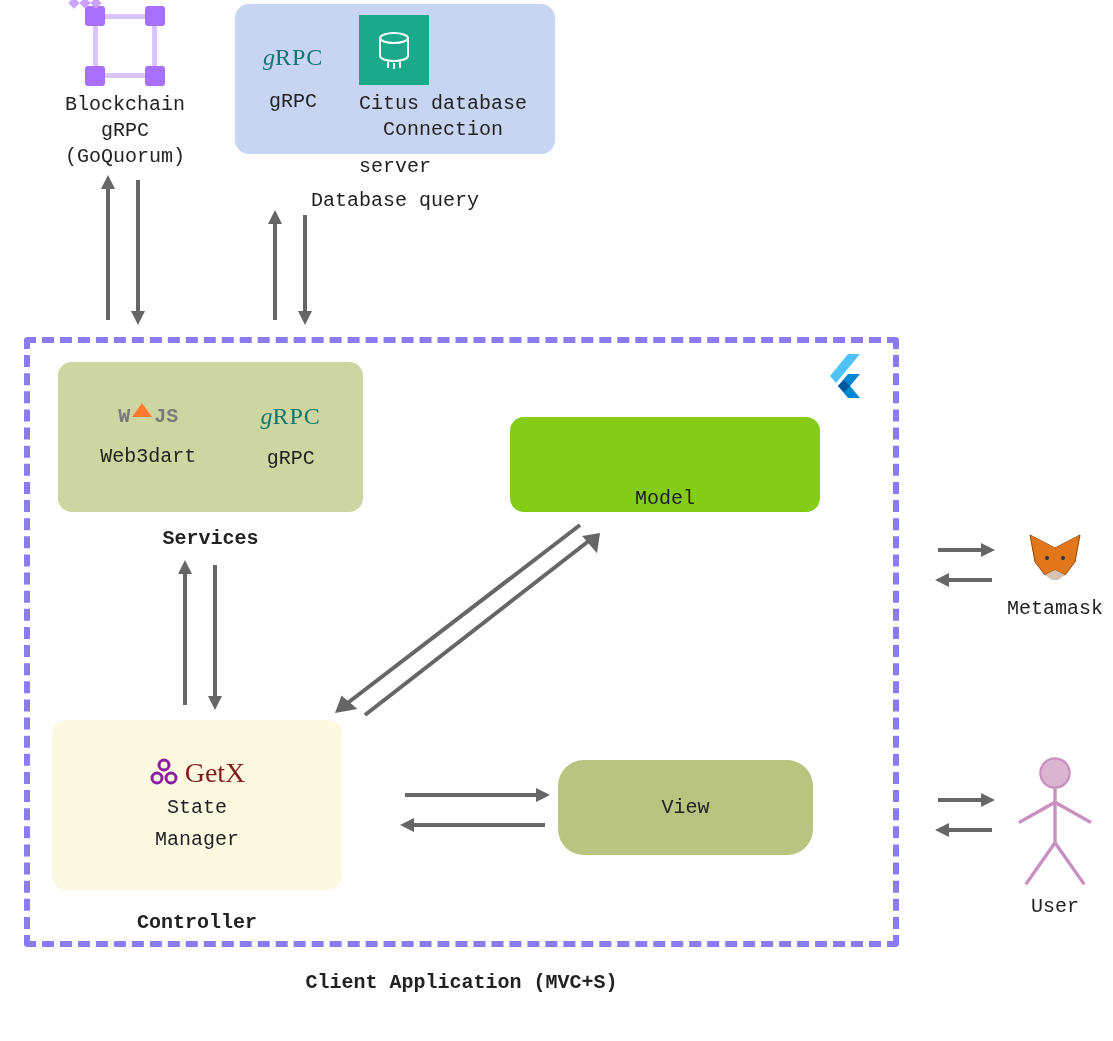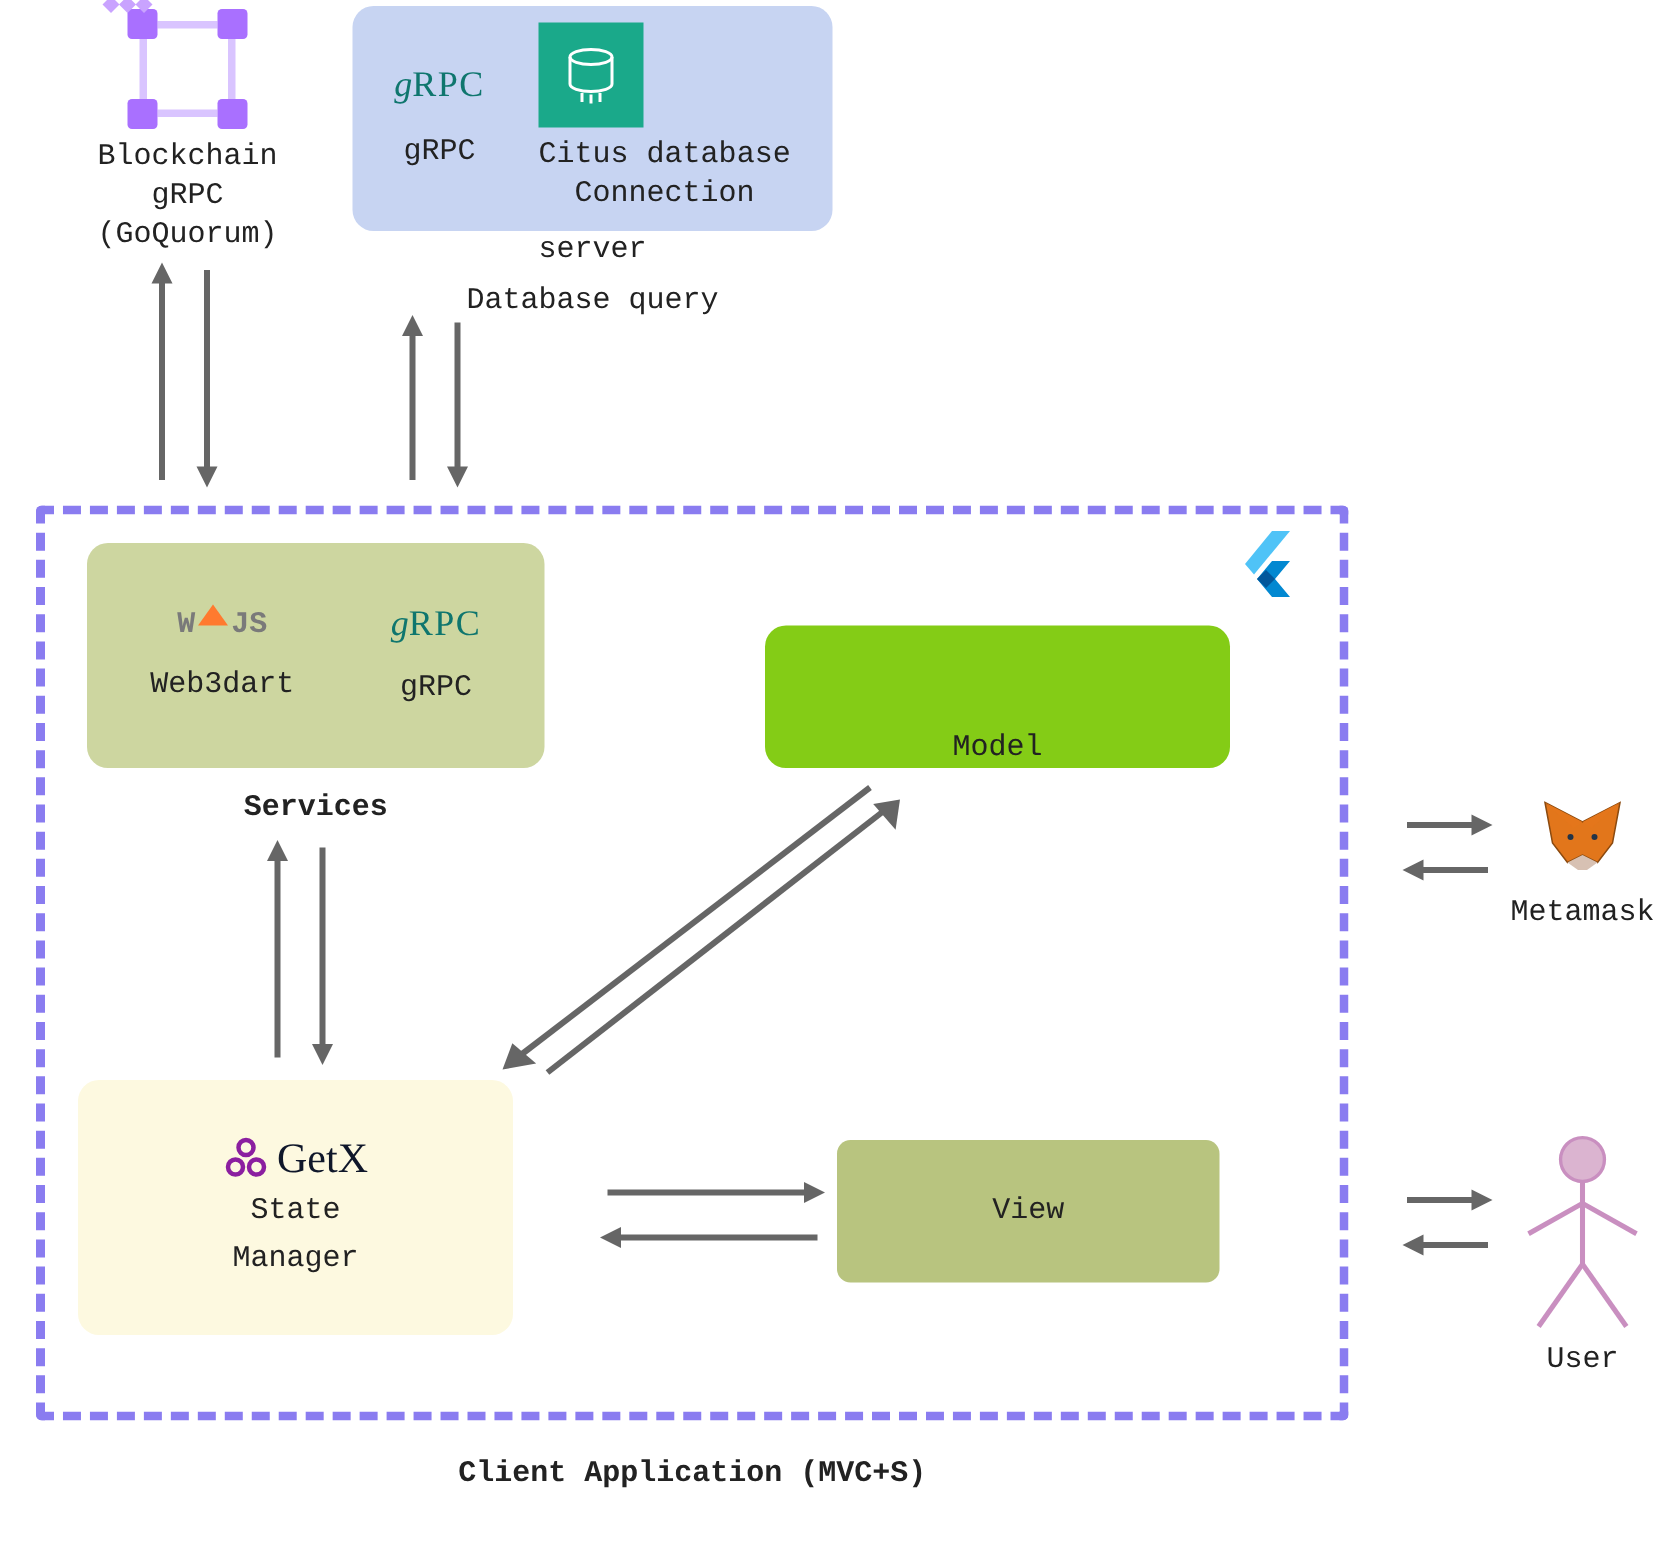--- a/index.html
+++ b/index.html
@@ -93,32 +93,32 @@
 
 .model-box{
   background:#84cc16;
   width:310px;height:95px;
   border-radius:14px;
   display:flex;align-items:center;justify-content:flex-end;
 }
 .view-box{
   background:#b8c47f;
   width:255px;height:95px;
-  border-radius:9px;
+  border-radius:26px;
   display:flex;align-items:center;justify-content:center;
 }
 .controller-box{
   background:#fdf9e0;
   width:290px;height:170px;
   border-radius:14px;
   display:flex;flex-direction:column;align-items:center;justify-content:center;
   gap:6px;
 }
 .getx{display:flex;align-items:center;gap:6px;}
-.getx-text{font-family:Georgia,serif;font-size:28px;color:#0f172a;}
+.getx-text{font-family:Georgia,serif;font-size:28px;color:#7f1d1d;}
 
 .flutter-icon{position:absolute;}
 .flutter-icon svg{width:48px;height:48px;}
 
 .metamask-icon{width:60px;height:55px;}
 
 .bold{font-weight:bold;}
 
 svg.arrow{position:absolute;overflow:visible;}
 svg.arrow line{stroke:#666;stroke-width:4;}
@@ -230,20 +230,21 @@
       <svg width="30" height="30" viewBox="0 0 30 30">
         <circle cx="15" cy="7" r="5" fill="none" stroke="#8b1fa0" stroke-width="3"></circle>
         <circle cx="8" cy="20" r="5" fill="none" stroke="#8b1fa0" stroke-width="3"></circle>
         <circle cx="22" cy="20" r="5" fill="none" stroke="#8b1fa0" stroke-width="3"></circle>
       </svg>
       <span class="getx-text">GetX</span>
     </div>
     <div class="node-label">State</div>
     <div class="node-label">Manager</div>
   </div>
+  <div class="node-label bold" style="margin-top:20px;">Controller</div>
 </div>
 
 <div class="node" style="left:558px; top:760px;">
   <div class="view-box box">
     <div class="node-label">View</div>
   </div>
 </div>
 
 <svg class="arrow" style="left:175px;top:560px;width:20px;height:150px;">
   <line x1="10" y1="145" x2="10" y2="12"></line>

